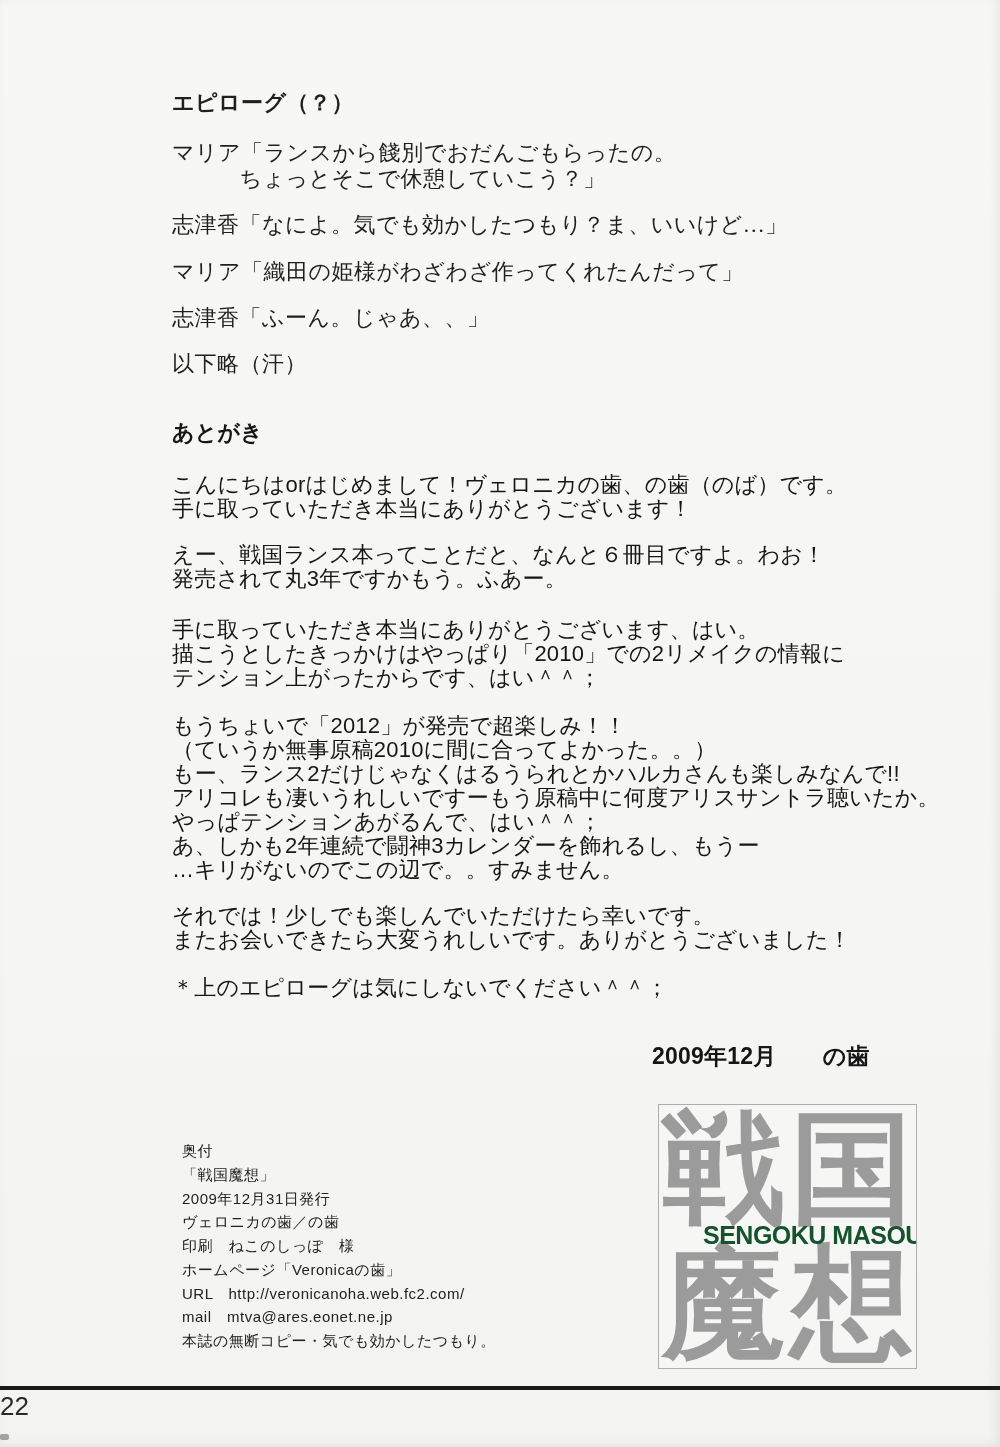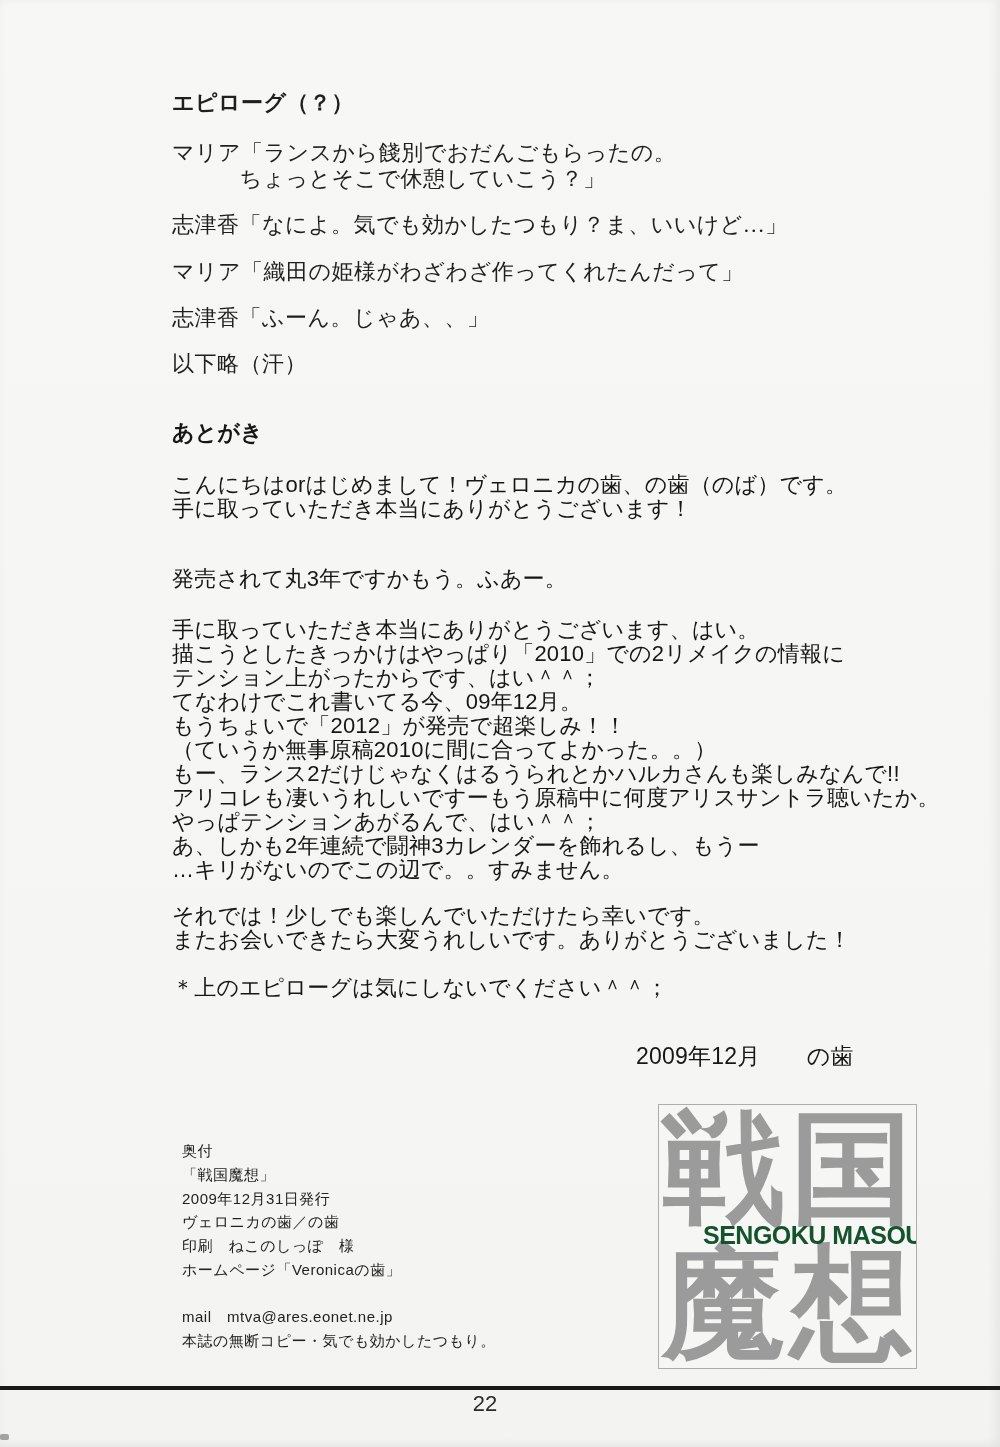--- a/index.html
+++ b/index.html
@@ -32,23 +32,23 @@
     font-family:"Liberation Sans","DejaVu Sans",sans-serif;
     font-size:22px;
     font-weight:400;
     color:#161616;
     letter-spacing:0.2px;
   }
   .heading{
     font-weight:700;
   }
   .signoff{
-    left:636px;
+    left:652px;
     font-size:23px;
-    font-weight:400;
+    font-weight:700;
   }
   .colophon-line{
     left:182px;
     font-family:Liberation Sans, sans-serif;
     font-size:15px;
     color:#222;
     letter-spacing:0.5px;
   }
   .logo-box{
     position:absolute;
@@ -89,22 +89,21 @@
   .footer-rule{
     position:absolute;
     left:0;top:1386px;
     width:1000px;height:4px;
     background:#1a1a1a;
   }
   .page-number{
     position:absolute;
     left:0;top:1391px;
     width:970px;
-    text-align:center;
-    font-size:22px;
+    font-size:26px;
     color:#2a2a2a;
     font-family:"Liberation Sans","DejaVu Sans",sans-serif;
   }
   .scan-artifact{
     position:absolute;
     left:0;top:1434px;
     width:9px;height:6px;
     background:#8f8f8d;
     border-radius:2px;
     opacity:0.8;
@@ -121,26 +120,26 @@
   <div class="line serif" style="top:212px">志津香「なによ。気でも効かしたつもり？ま、いいけど…」</div>
   <div class="line serif" style="top:259px">マリア「織田の姫様がわざわざ作ってくれたんだって」</div>
   <div class="line serif" style="top:305px">志津香「ふーん。じゃあ、、」</div>
   <div class="line serif" style="top:351px">以下略（汗）</div>
 
   <div class="line gothic heading" style="top:420px">あとがき</div>
 
   <div class="line gothic" style="top:472px">こんにちはorはじめまして！ヴェロニカの歯、の歯（のば）です。</div>
   <div class="line gothic" style="top:496px">手に取っていただき本当にありがとうございます！</div>
 
+  <div class="line gothic" style="top:542px">えー、戦国ランス本ってことだと、なんと６冊目ですよ。わお！</div>
   <div class="line gothic" style="top:566px">発売されて丸3年ですかもう。ふあー。</div>
 
   <div class="line gothic" style="top:617px">手に取っていただき本当にありがとうございます、はい。</div>
   <div class="line gothic" style="top:641px">描こうとしたきっかけはやっぱり「2010」での2リメイクの情報に</div>
   <div class="line gothic" style="top:665px">テンション上がったからです、はい＾＾；</div>
-  <div class="line gothic" style="top:689px">てなわけでこれ書いてる今、09年12月。</div>
   <div class="line gothic" style="top:713px">もうちょいで「2012」が発売で超楽しみ！！</div>
   <div class="line gothic" style="top:737px">（ていうか無事原稿2010に間に合ってよかった。。）</div>
   <div class="line gothic" style="top:761px">もー、ランス2だけじゃなくはるうられとかハルカさんも楽しみなんで!!</div>
   <div class="line gothic" style="top:785px">アリコレも凄いうれしいですーもう原稿中に何度アリスサントラ聴いたか。</div>
   <div class="line gothic" style="top:809px">やっぱテンションあがるんで、はい＾＾；</div>
   <div class="line gothic" style="top:833px">あ、しかも2年連続で闘神3カレンダーを飾れるし、もうー</div>
   <div class="line gothic" style="top:903px">それでは！少しでも楽しんでいただけたら幸いです。</div>
 
   <div class="line gothic" style="top:857px">…キリがないのでこの辺で。。すみません。</div>
   <div class="line gothic" style="top:927px">またお会いできたら大変うれしいです。ありがとうございました！</div>
@@ -158,20 +157,21 @@
     </div>
     <div class="logo-latin">SENGOKU MASOU</div>
   </div>
 
   <div class="line colophon-line" style="top:1142px">奥付</div>
   <div class="line colophon-line" style="top:1166px">「戦国魔想」</div>
   <div class="line colophon-line" style="top:1190px">2009年12月31日発行</div>
   <div class="line colophon-line" style="top:1213px">ヴェロニカの歯／の歯</div>
   <div class="line colophon-line" style="top:1237px">印刷　ねこのしっぽ　様</div>
   <div class="line colophon-line" style="top:1261px">ホームページ「Veronicaの歯」</div>
+  <div class="line colophon-line" style="top:1285px">URL　http://veronicanoha.web.fc2.com/</div>
   <div class="line colophon-line" style="top:1308px">mail　mtva@ares.eonet.ne.jp</div>
   <div class="line colophon-line" style="top:1332px">本誌の無断コピー・気でも効かしたつもり。</div>
 
   <div class="footer-rule"></div>
   <div class="page-number">22</div>
   <div class="scan-artifact"></div>
 
 </div>
 
 </body></html>

